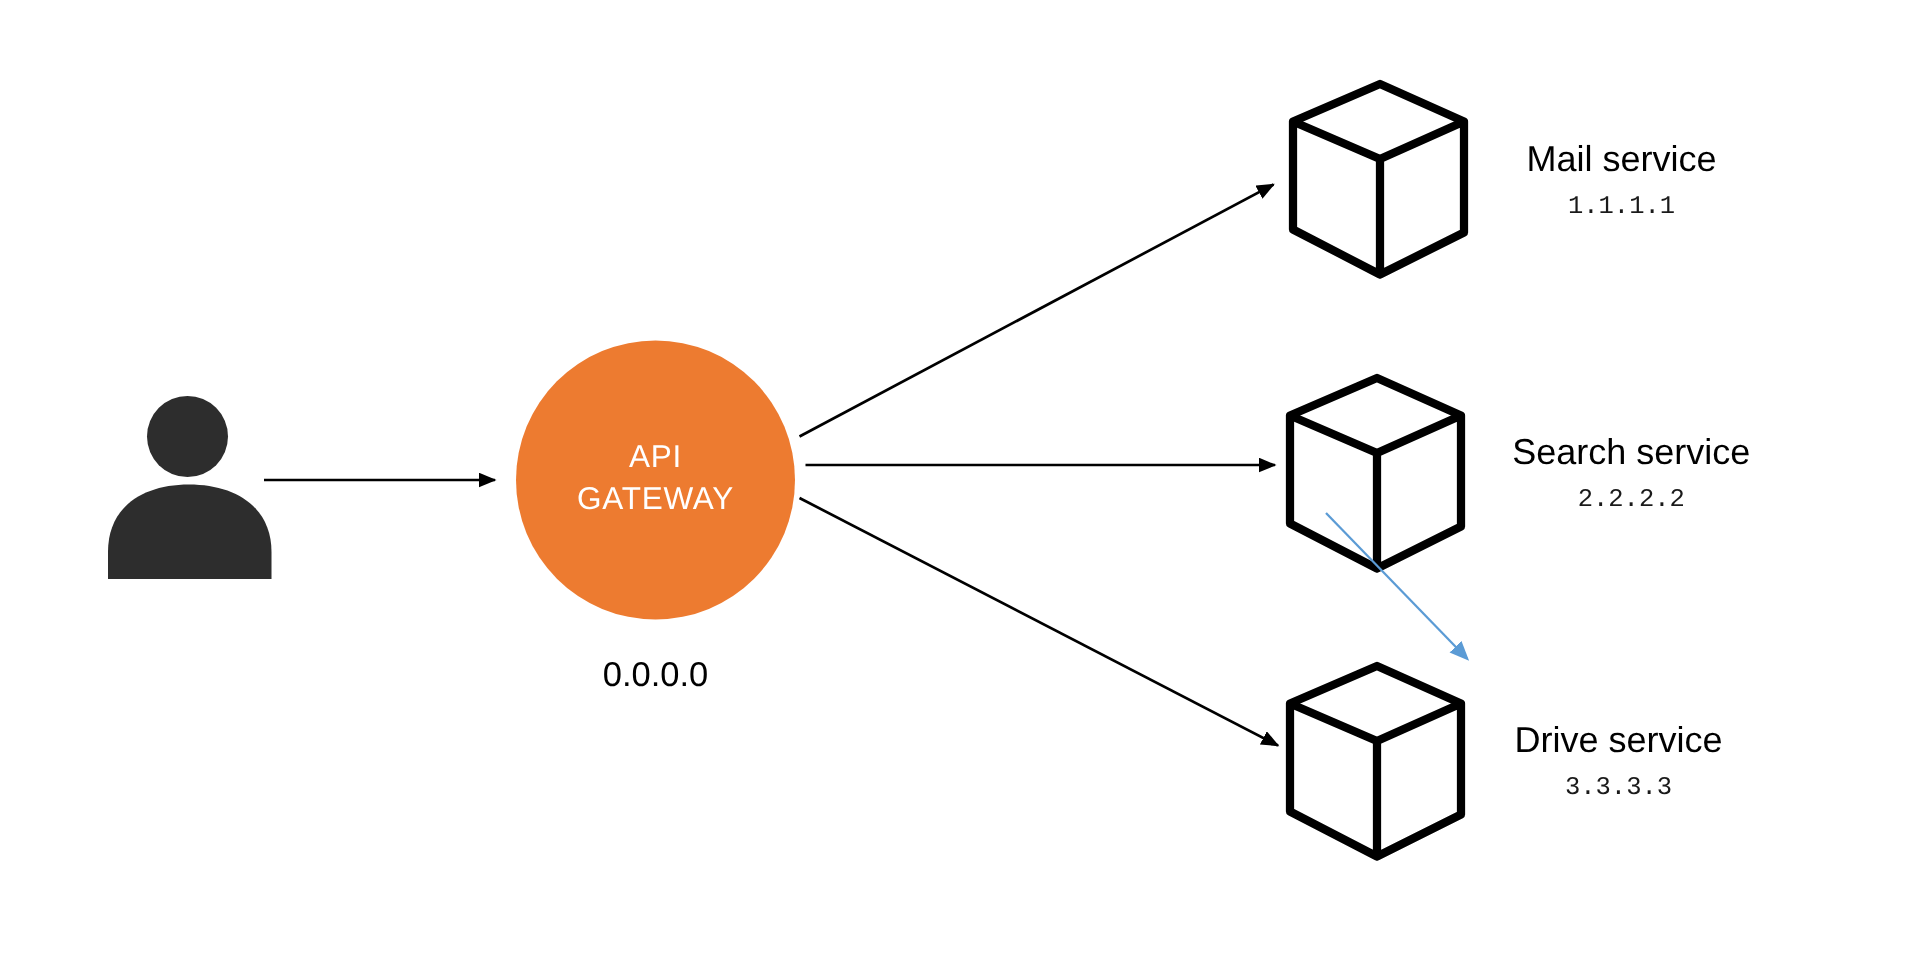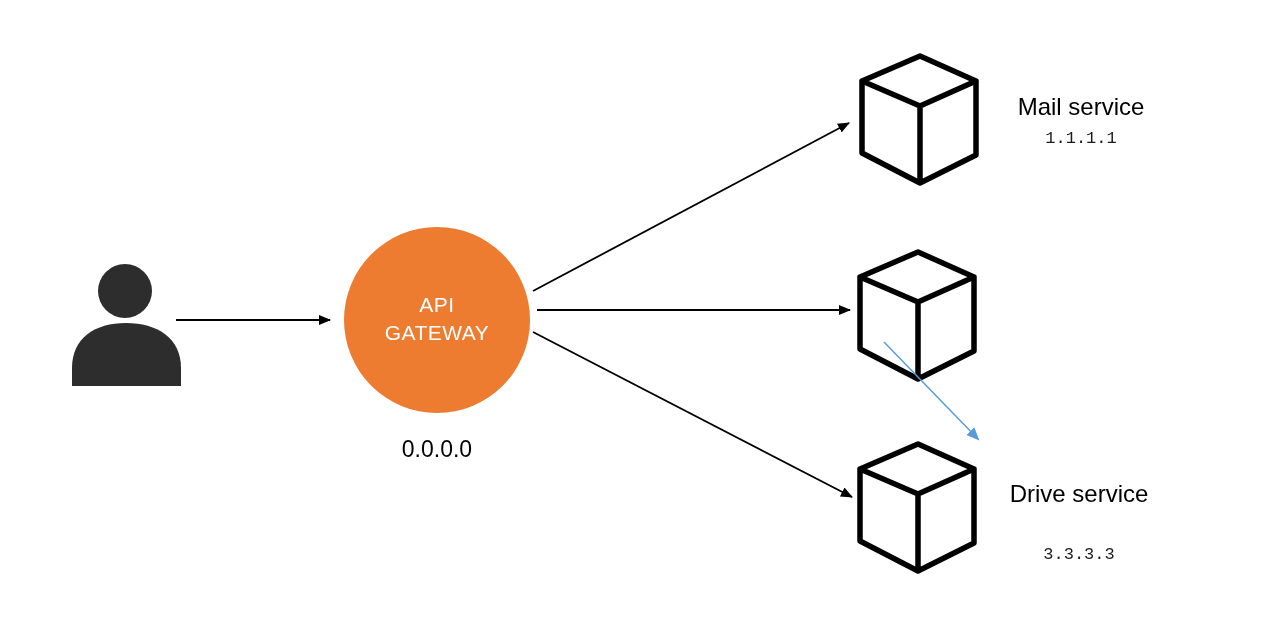--- a/index.html
+++ b/index.html
@@ -54,21 +54,21 @@
     white-space: nowrap;
   }
   .service-label .svc-ip {
     font-size: 17px;
     margin-top: 8px;
     color: #1a1a1a;
     font-family: Liberation Mono, monospace;
   }
   .svc-mail   { left: 985px; top: 93px;  width: 192px; }
   .svc-search { left: 985px; top: 288px; width: 205px; }
-  .svc-drive  { left: 983px; top: 480px; width: 192px; gap: 29px; }
+  .svc-drive  { left: 983px; top: 480px; width: 192px; }
 </style>
 </head>
 <body>
 
 <div class="canvas">
 
   <svg class="layer" viewBox="0 0 1280 637">
     <defs>
       <marker id="arrow-black" markerUnits="userSpaceOnUse" markerWidth="14" markerHeight="12" refX="11" refY="5" orient="auto">
         <path d="M0,0 L12,5 L0,10 Z" fill="#000000"></path>
@@ -107,18 +107,22 @@
   <div class="gw-label">
     <div>API</div>
     <div>GATEWAY</div>
   </div>
   <div class="gw-ip">0.0.0.0</div>
 
   <div class="service-label svc-mail">
     <div class="svc-name">Mail service</div>
     <div class="svc-ip">1.1.1.1</div>
   </div>
+  <div class="service-label svc-search">
+    <div class="svc-name">Search service</div>
+    <div class="svc-ip">2.2.2.2</div>
+  </div>
   <div class="service-label svc-drive">
     <div class="svc-name">Drive service</div>
     <div class="svc-ip">3.3.3.3</div>
   </div>
 
 </div>
 
 </body></html>

